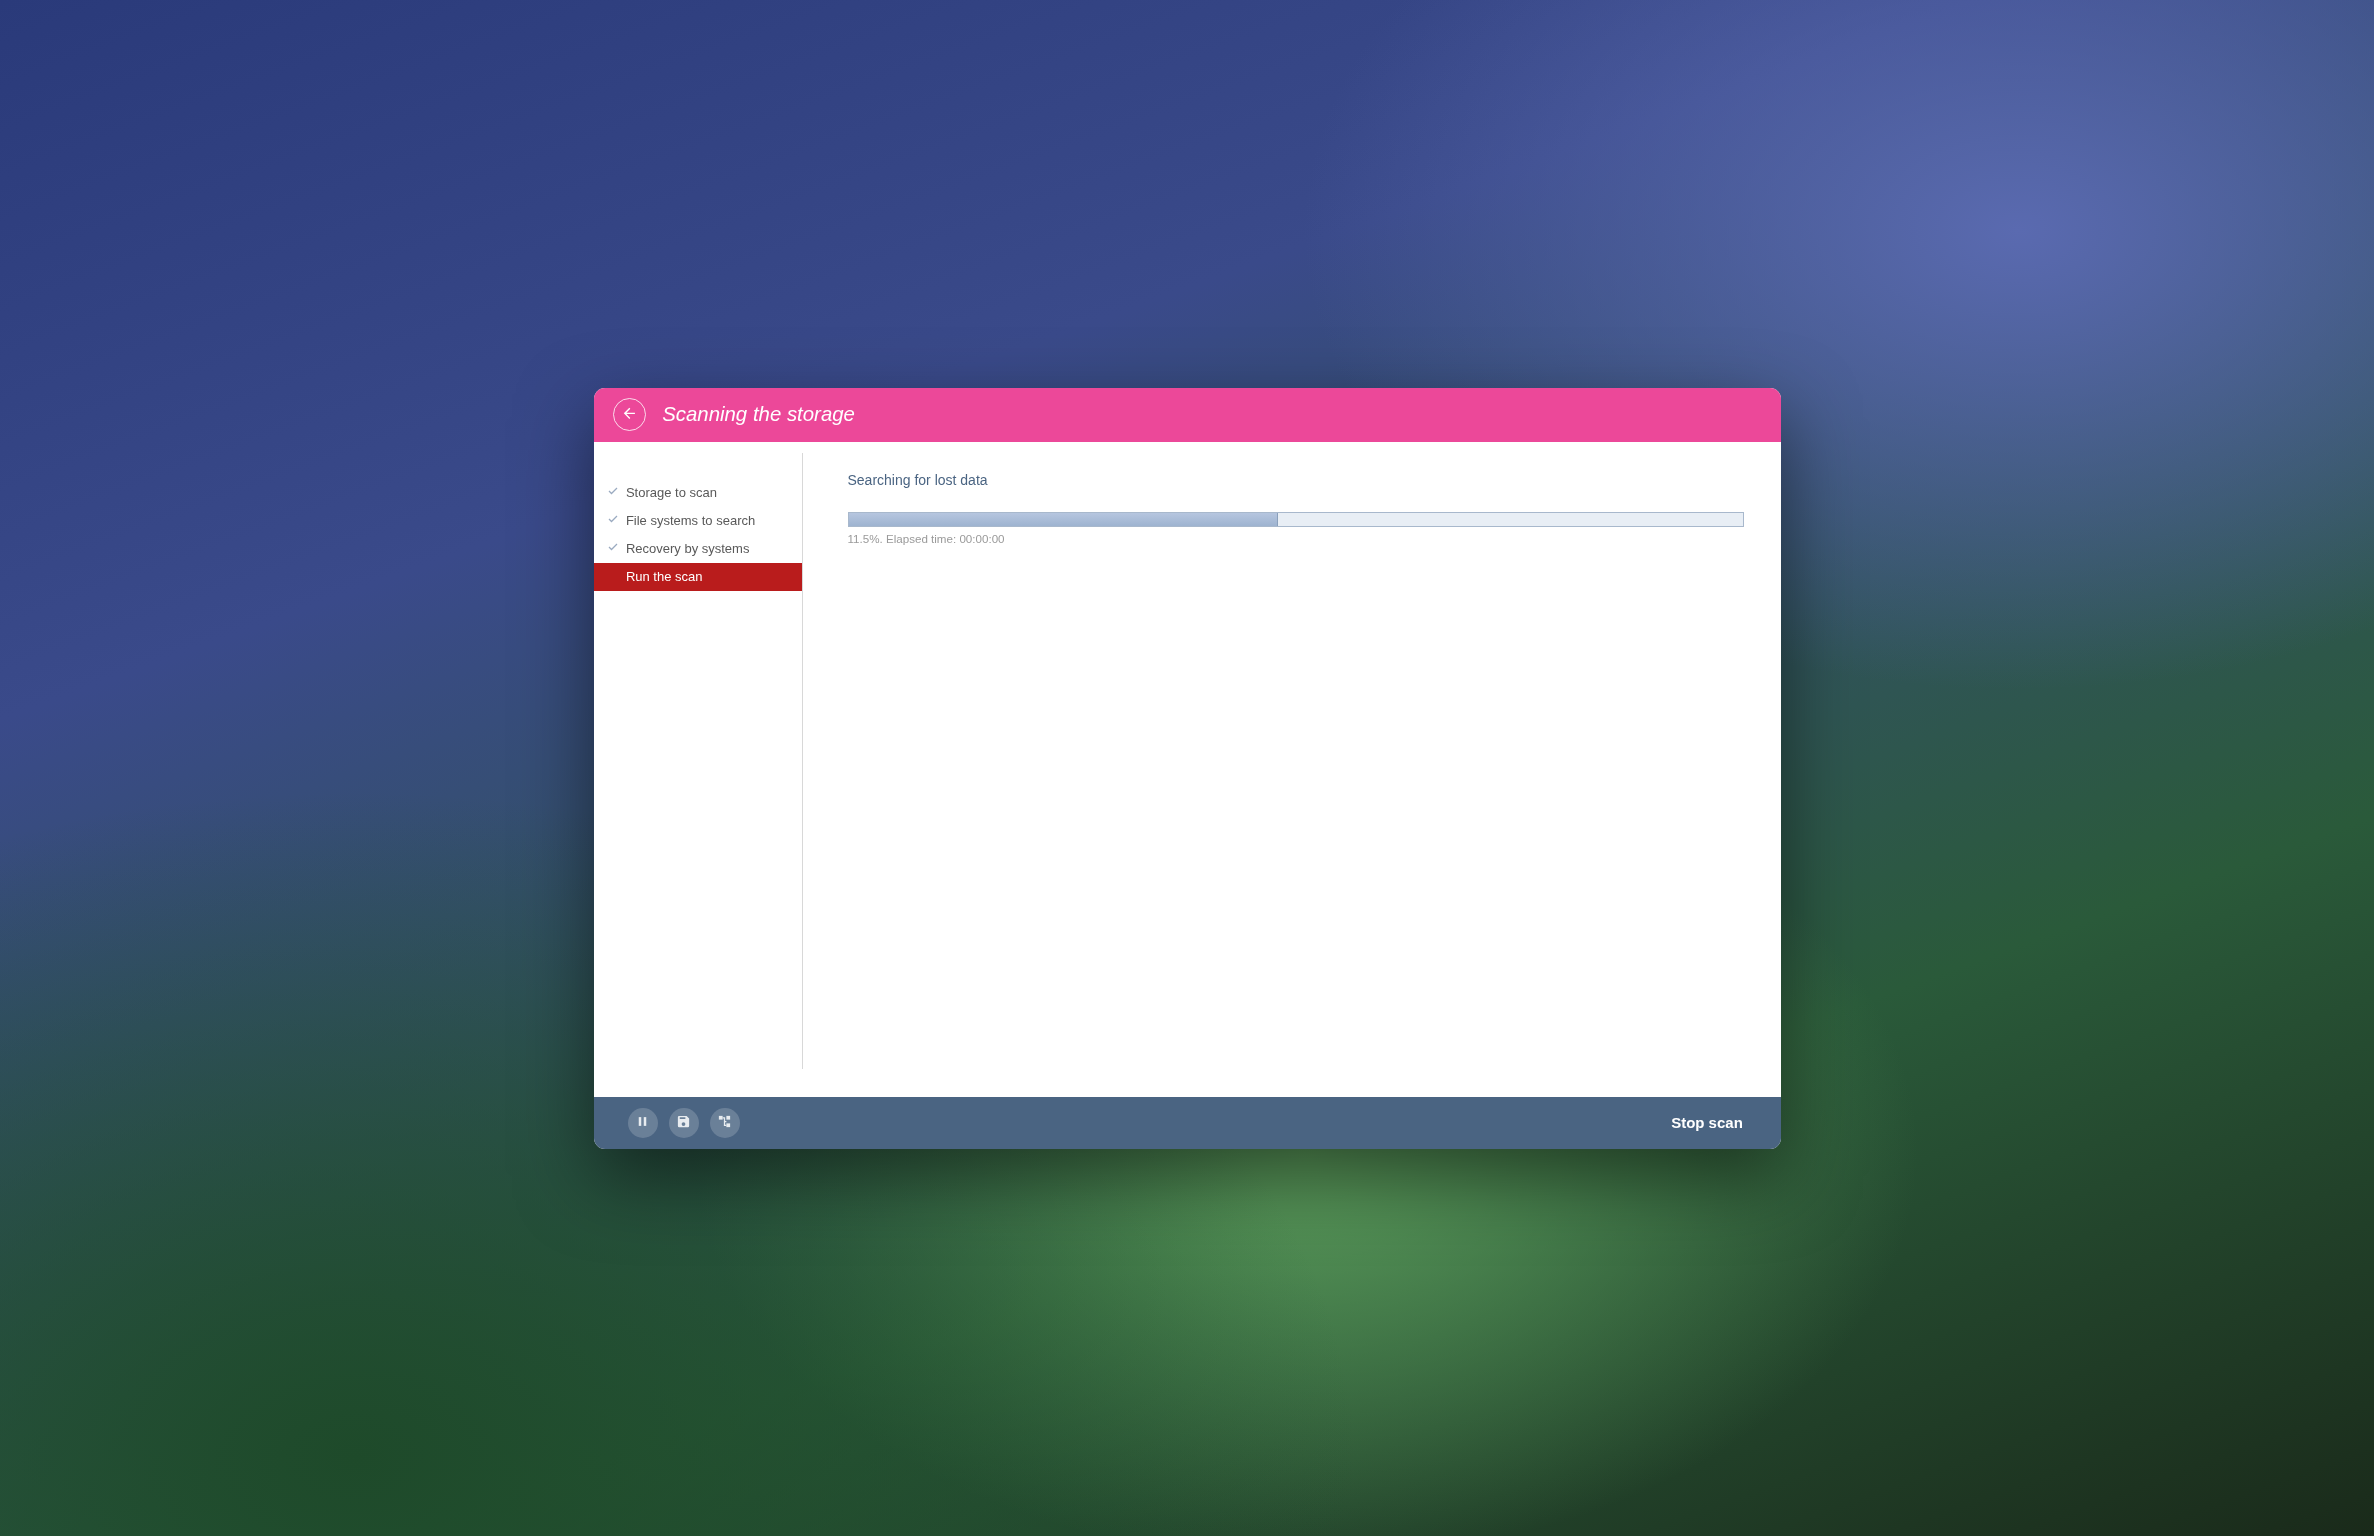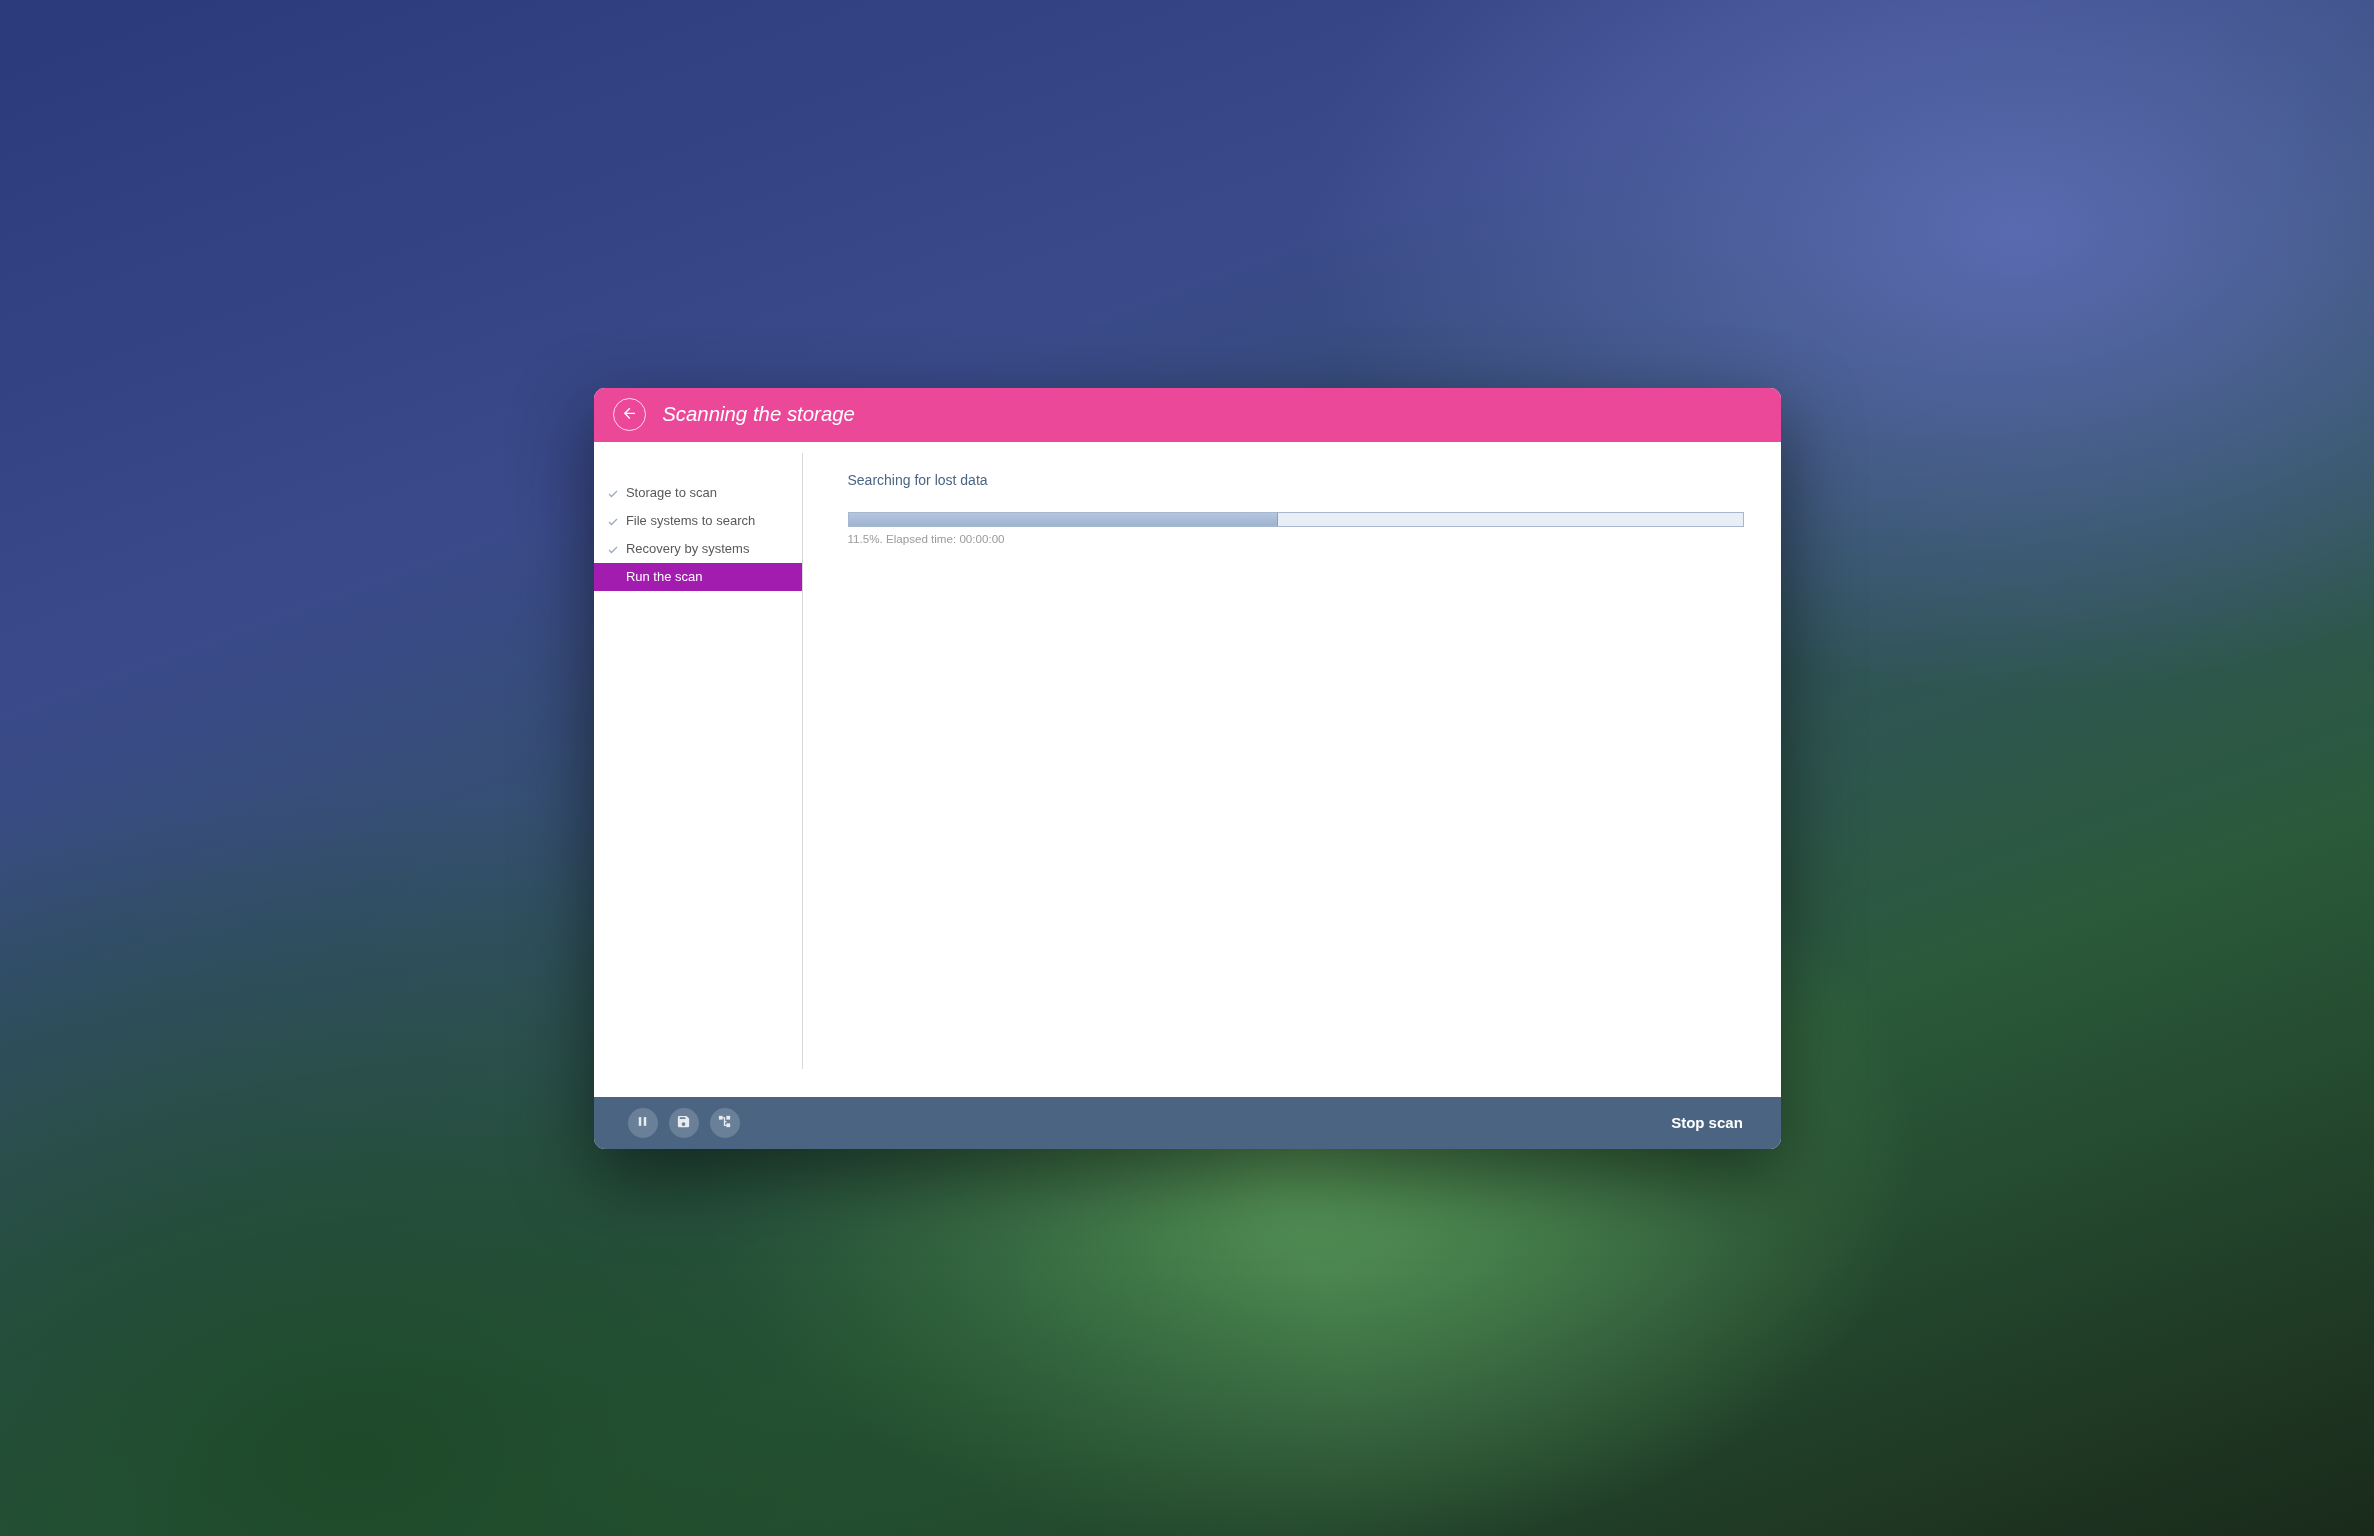--- a/index.html
+++ b/index.html
@@ -90,31 +90,31 @@
     overflow: hidden;
   }
   .sidebar {
     width: 209px;
     padding: 26px 0 0 0;
     border-right: 0.9px solid #d8d8d8;
     margin: 11px 0 28px 0;
   }
   .step {
     display: flex;
-    align-items: flex-end;
+    align-items: flex-start;
     gap: 7.4px;
     padding: 6.5px 11px 6.5px 13px;
     font-size: 13px;
     color: #595959;
     cursor: default;
   }
   .step .check { width: 12px; height: 12px; flex: 0 0 12px; }
   .step .check svg { width: 12px; height: 12px; stroke: #9aaac0; stroke-width: 2.5; fill: none; }
   .step.active {
-    background: #a21caf;
+    background: #b91c1c;
     color: #ffffff;
     margin-right: 0;
   }
   .step.active .check { visibility: hidden; }
   .main {
     flex: 1;
     padding: 30px 37px 0 45px;
   }
   .main-title {
     color: #4a6482;

